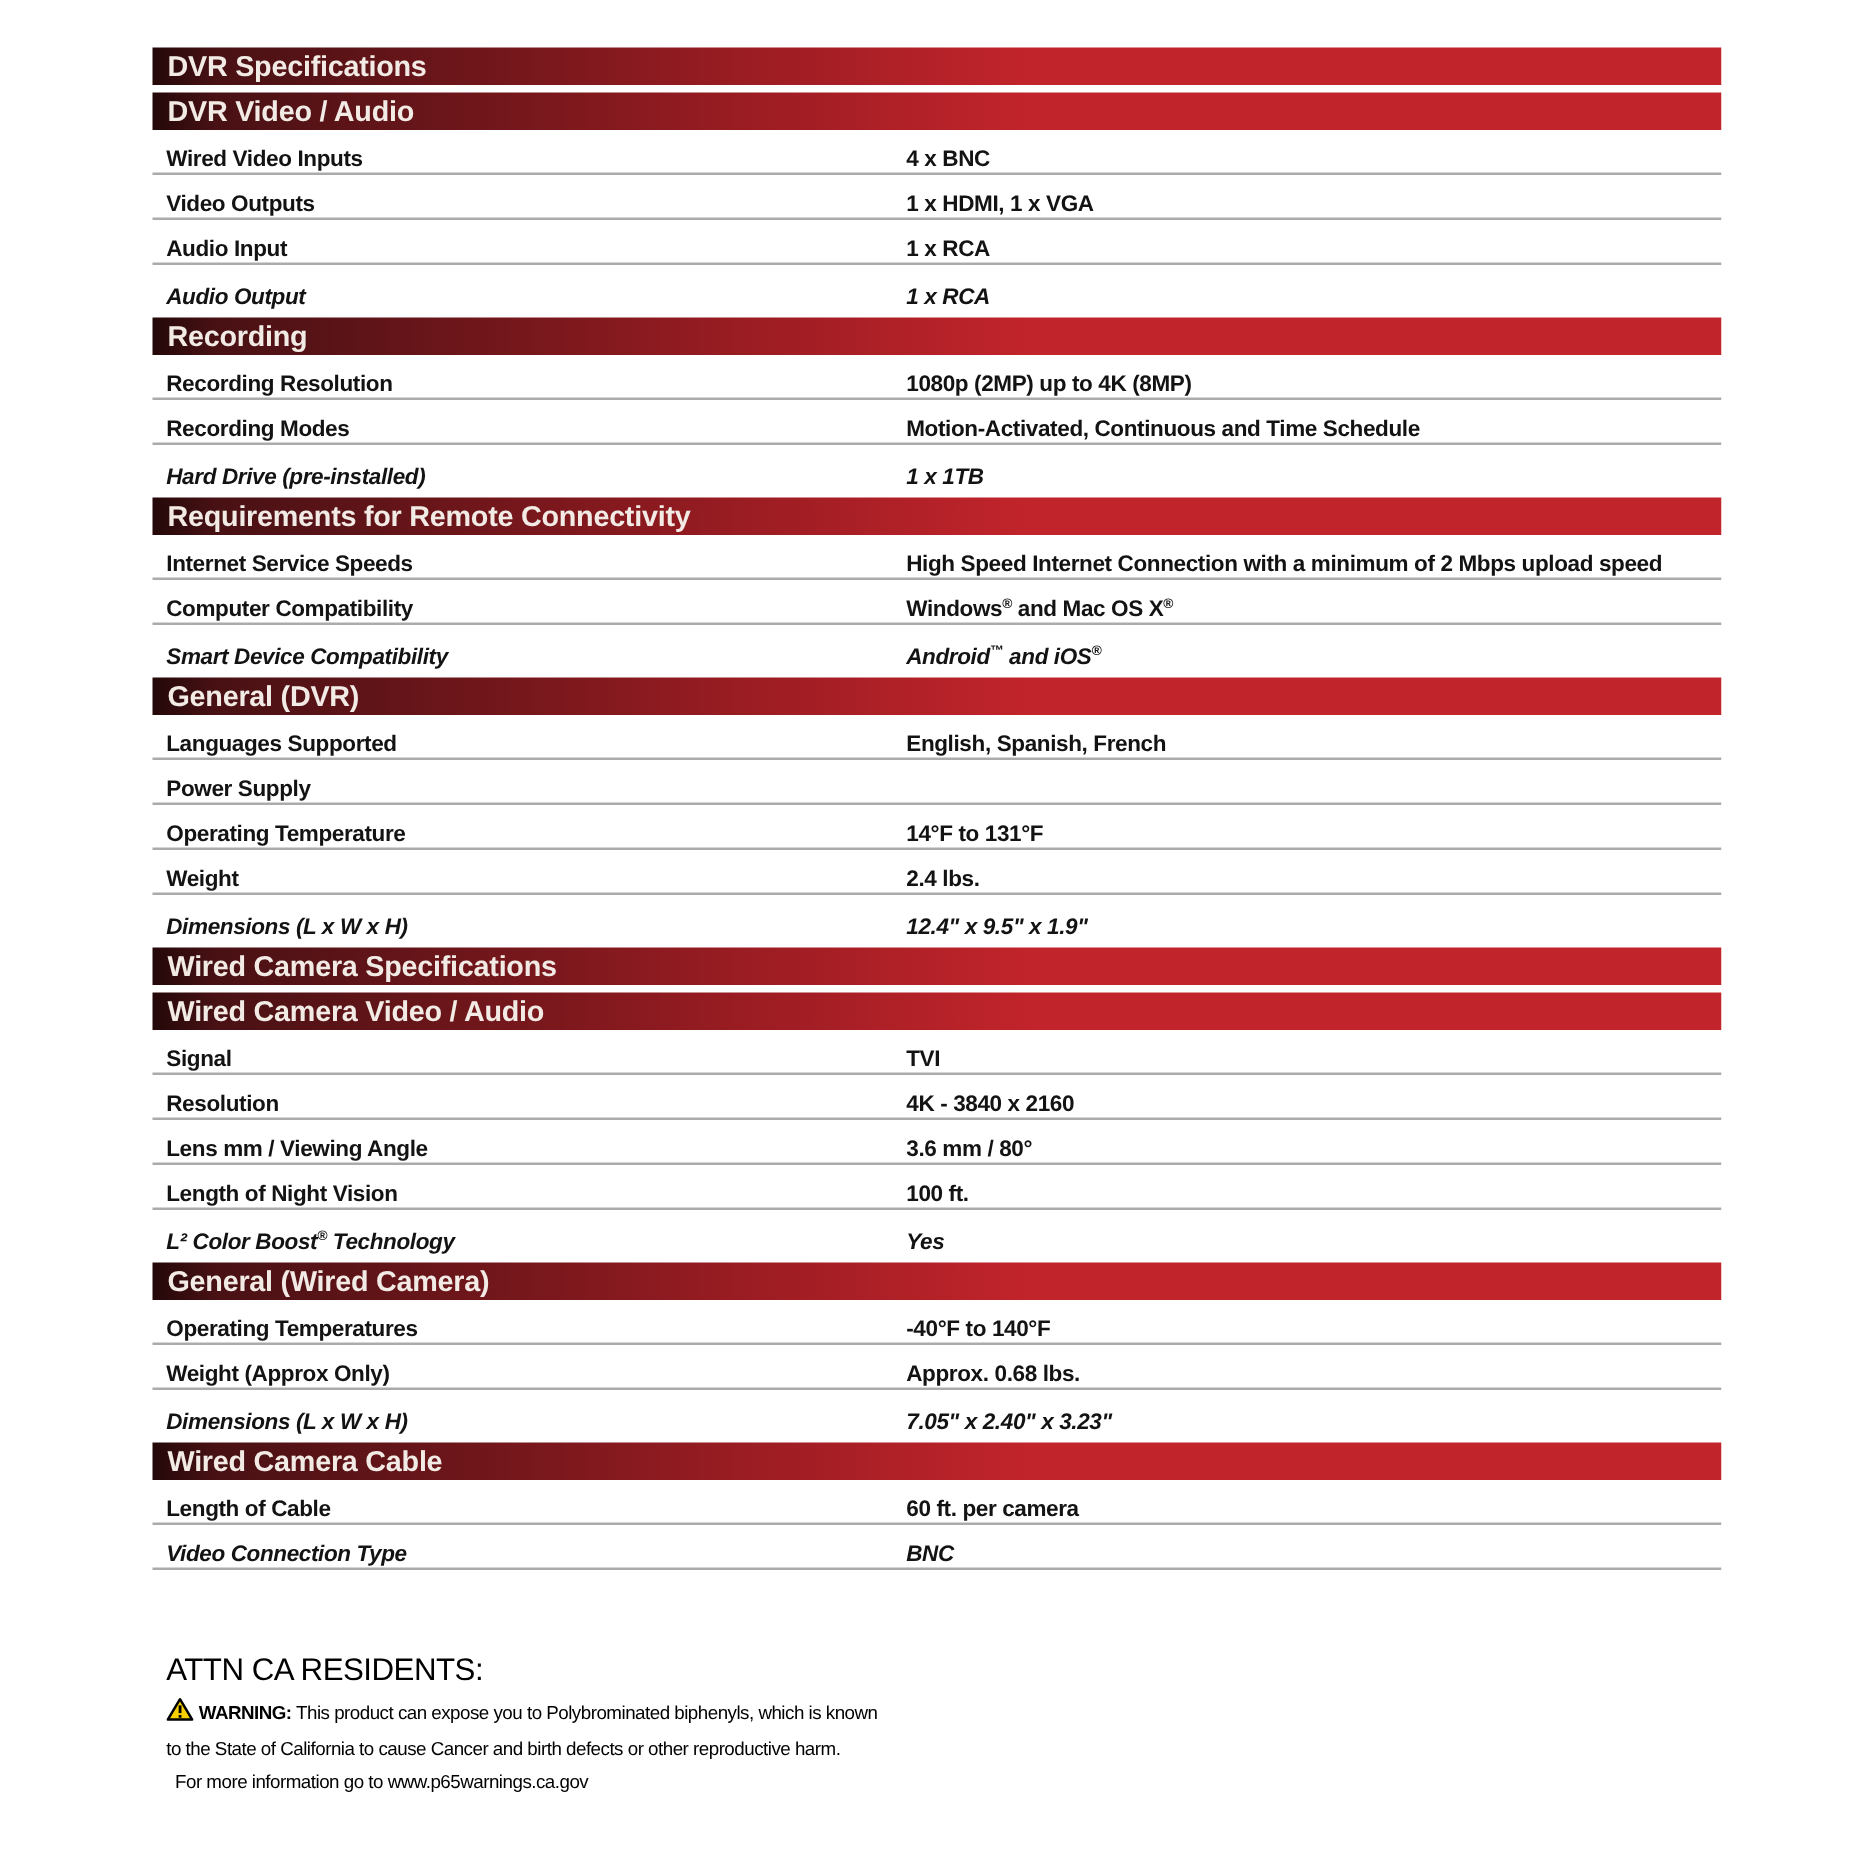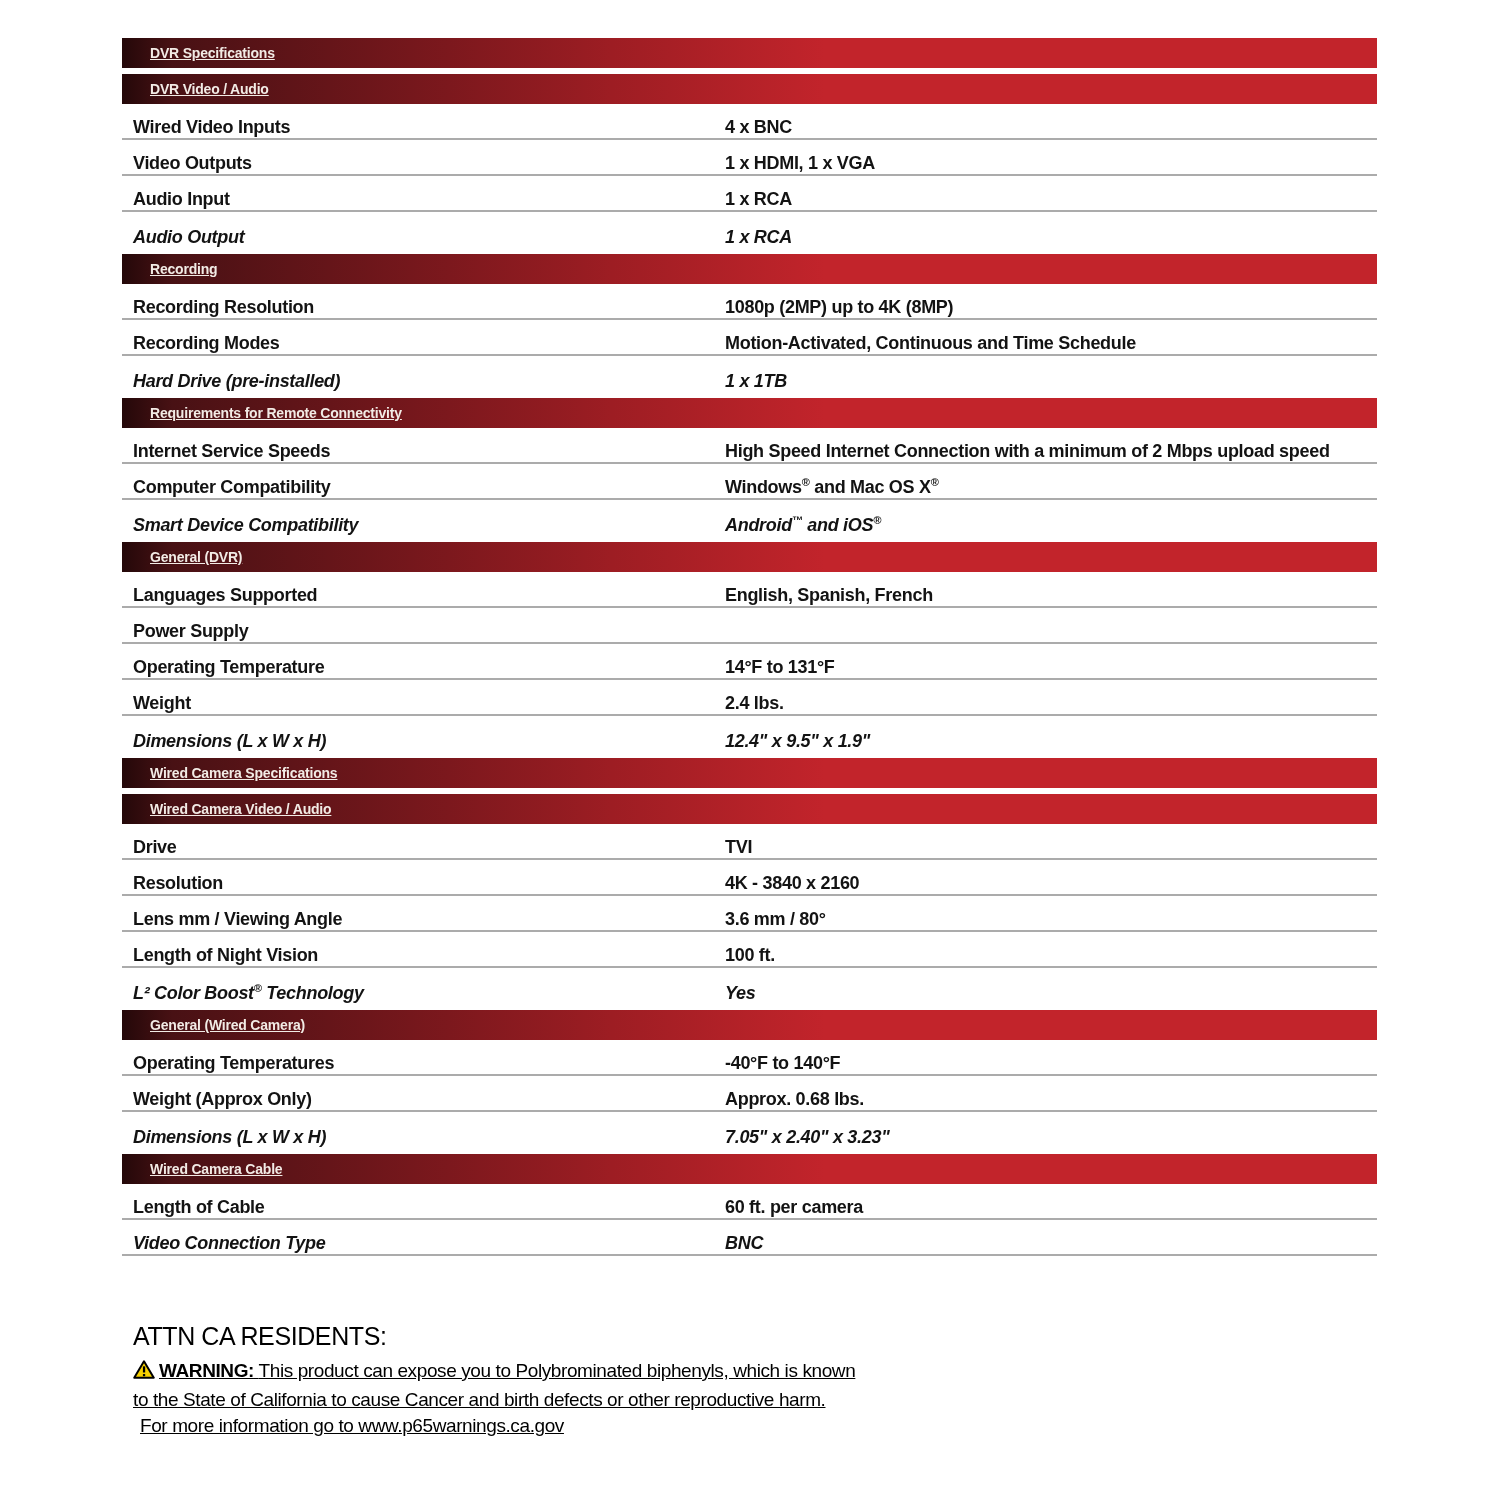--- a/index.html
+++ b/index.html
@@ -18,30 +18,29 @@
   .spec-table {
     position: absolute;
     left: 122px;
     top: 38px;
     width: 1255px;
   }
   .section-header {
     height: 30px;
     line-height: 30px;
     margin-top: 6px;
-    padding-left: 28px;
+    padding-left: 12px;
     box-sizing: border-box;
     background: linear-gradient(to right,
       #240809 0%, #481114 4%, #7c181d 26%, #9d1d23 39%, #c2242b 56%, #c2242b 100%);
     color: #f2ebe5;
-    font-size: 14px;
+    font-size: 23px;
     font-weight: bold;
     letter-spacing: -0.2px;
     white-space: nowrap;
-    text-decoration: underline;
   }
   .spec-table .section:first-child .section-header { margin-top: 0; }
   .row {
     display: flex;
     align-items: flex-end;
     height: 34px;
     border-bottom: 2px solid #ababab;
     font-size: 18px;
     font-weight: bold;
     color: #131313;
@@ -64,23 +63,22 @@
     top: 1322px;
     width: 1100px;
     color: #000;
     letter-spacing: -0.4px;
   }
   .attn-heading {
     font-size: 25px;
     margin-bottom: 7px;
   }
   .warn-line {
-    font-size: 19px;
+    font-size: 15px;
     line-height: 26.5px;
-    text-decoration: underline;
   }
   .warn-line .warn-bold { font-weight: bold; }
   .warn-line.indent { padding-left: 7px; }
   .warning-triangle {
     display: inline-block;
     vertical-align: -2px;
     margin-right: 4px;
   }
 </style>
 </head>
@@ -190,21 +188,21 @@
 
     <div class="section">
       <div class="section-header">Wired Camera Specifications</div>
       <div class="rows"></div>
     </div>
 
     <div class="section">
       <div class="section-header">Wired Camera Video / Audio</div>
       <div class="rows">
     <div class="row">
-      <div class="spec-label">Drive</div>
+      <div class="spec-label">Signal</div>
       <div class="spec-value">TVI</div>
     </div>
 
     <div class="row">
       <div class="spec-label">Resolution</div>
       <div class="spec-value">4K - 3840 x 2160</div>
     </div>
 
     <div class="row">
       <div class="spec-label">Lens mm / Viewing Angle</div>

